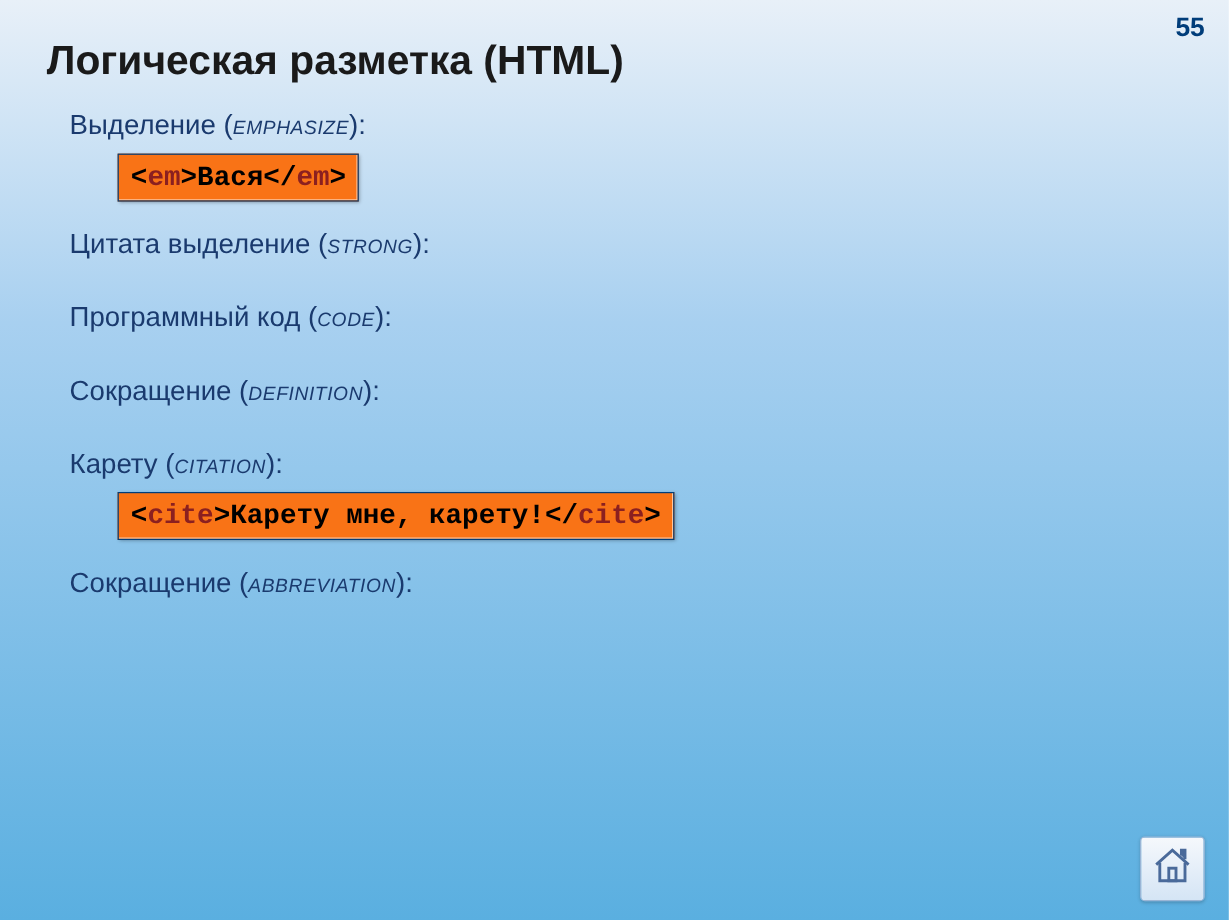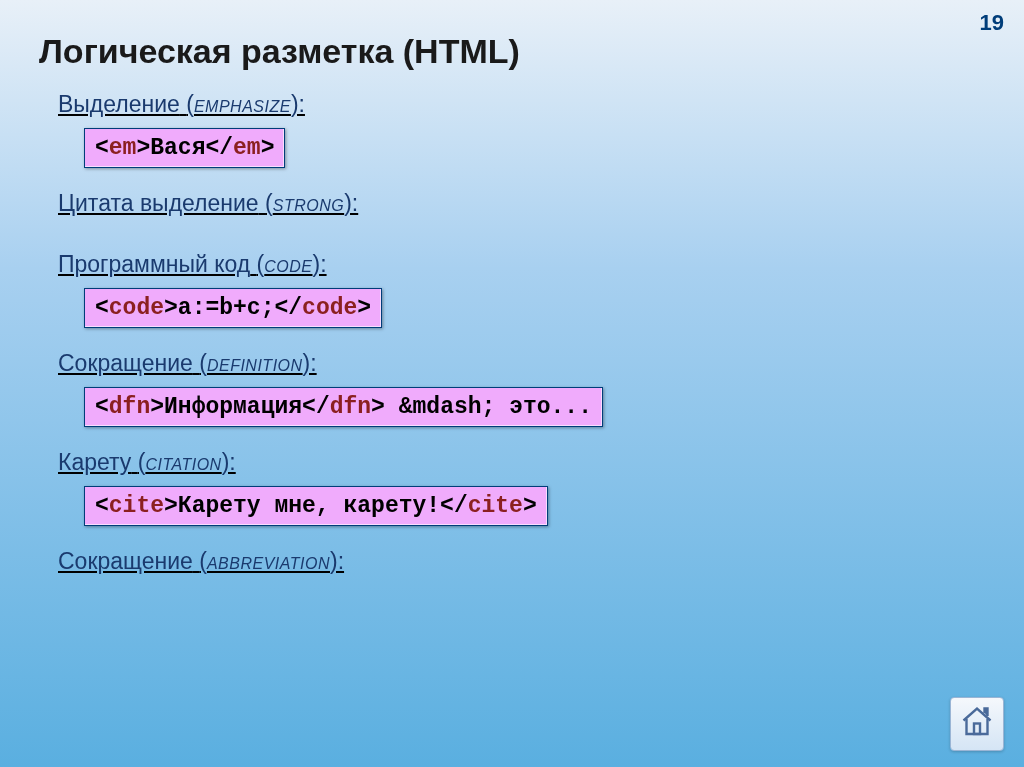--- a/index.html
+++ b/index.html
@@ -20,42 +20,41 @@
     color: #003d7a;
   }
   .title {
     font-size: 34px;
     font-weight: bold;
     color: #1a1a1a;
     padding: 32px 0 10px 39px;
   }
   .content {
     padding-left: 58px;
-    text-decoration: underline;
   }
   .section-label {
     font-size: 23px;
     color: #1a3a6e;
     margin: 10px 0 6px 0;
   }
   .section-label .paren {
     color: #1a3a6e;
   }
   .section-label .eng {
     font-style: italic;
     font-variant: small-caps;
     text-transform: lowercase;
     letter-spacing: 0.5px;
   }
   .code-box {
-    background: #f0abfc;
+    background: #f97316;
     border: 1px solid #003d7a;
     box-shadow: 1px 1px 3px rgba(0,0,0,0.35), -1px -1px 0px rgba(255,255,255,0.6) inset;
     padding: 6px 10px;
-    margin: 4px 0 12px 26px;
+    margin: 4px 0 12px 40px;
     display: inline-block;
     font-family: "Courier New", Courier, monospace;
     font-size: 23px;
     font-weight: bold;
     color: #000;
     white-space: pre;
   }
   .code-box .tag { color: #8b2020; }
   .code-box .angle { color: #000; }
   .code-box .txt { color: #000; }
@@ -71,21 +70,21 @@
     display: flex;
     align-items: center;
     justify-content: center;
     box-shadow: 0 1px 3px rgba(0,0,0,0.2);
   }
   .home-icon svg { width: 36px; height: 36px; }
 </style>
 </head>
 <body>
 
-<div class="page-number">19</div>
+<div class="page-number">55</div>
 
 <h1 class="title">Логическая разметка (HTML)</h1>
 
 <div class="content">
 
   <div class="section-label">
     <span>Выделение</span>
     <span class="paren"> (</span><span class="eng">emphasize</span><span class="paren">):</span>
   </div>
   <div class="code-box"><span class="angle">&lt;</span><span class="tag">em</span><span class="angle">&gt;</span><span class="txt">Вася</span><span class="angle">&lt;/</span><span class="tag">em</span><span class="angle">&gt;</span></div><br>
@@ -93,27 +92,27 @@
   <div class="section-label">
     <span>Цитата выделение</span>
     <span class="paren"> (</span><span class="eng">strong</span><span class="paren">):</span>
   </div>
   <br>
 
   <div class="section-label">
     <span>Программный код</span>
     <span class="paren"> (</span><span class="eng">code</span><span class="paren">):</span>
   </div>
-  <div class="code-box"><span class="angle">&lt;</span><span class="tag">code</span><span class="angle">&gt;</span><span class="txt">a:=b+c;</span><span class="angle">&lt;/</span><span class="tag">code</span><span class="angle">&gt;</span></div><br>
+  <br>
 
   <div class="section-label">
     <span>Сокращение</span>
     <span class="paren"> (</span><span class="eng">definition</span><span class="paren">):</span>
   </div>
-  <div class="code-box"><span class="angle">&lt;</span><span class="tag">dfn</span><span class="angle">&gt;</span><span class="txt">Информация</span><span class="angle">&lt;/</span><span class="tag">dfn</span><span class="angle">&gt;</span><span class="txt"> &amp;mdash; это...</span></div><br>
+  <br>
 
   <div class="section-label">
     <span>Карету</span>
     <span class="paren"> (</span><span class="eng">citation</span><span class="paren">):</span>
   </div>
   <div class="code-box"><span class="angle">&lt;</span><span class="tag">cite</span><span class="angle">&gt;</span><span class="txt">Карету мне, карету!</span><span class="angle">&lt;/</span><span class="tag">cite</span><span class="angle">&gt;</span></div><br>
 
   <div class="section-label">
     <span>Сокращение</span>
     <span class="paren"> (</span><span class="eng">abbreviation</span><span class="paren">):</span>

